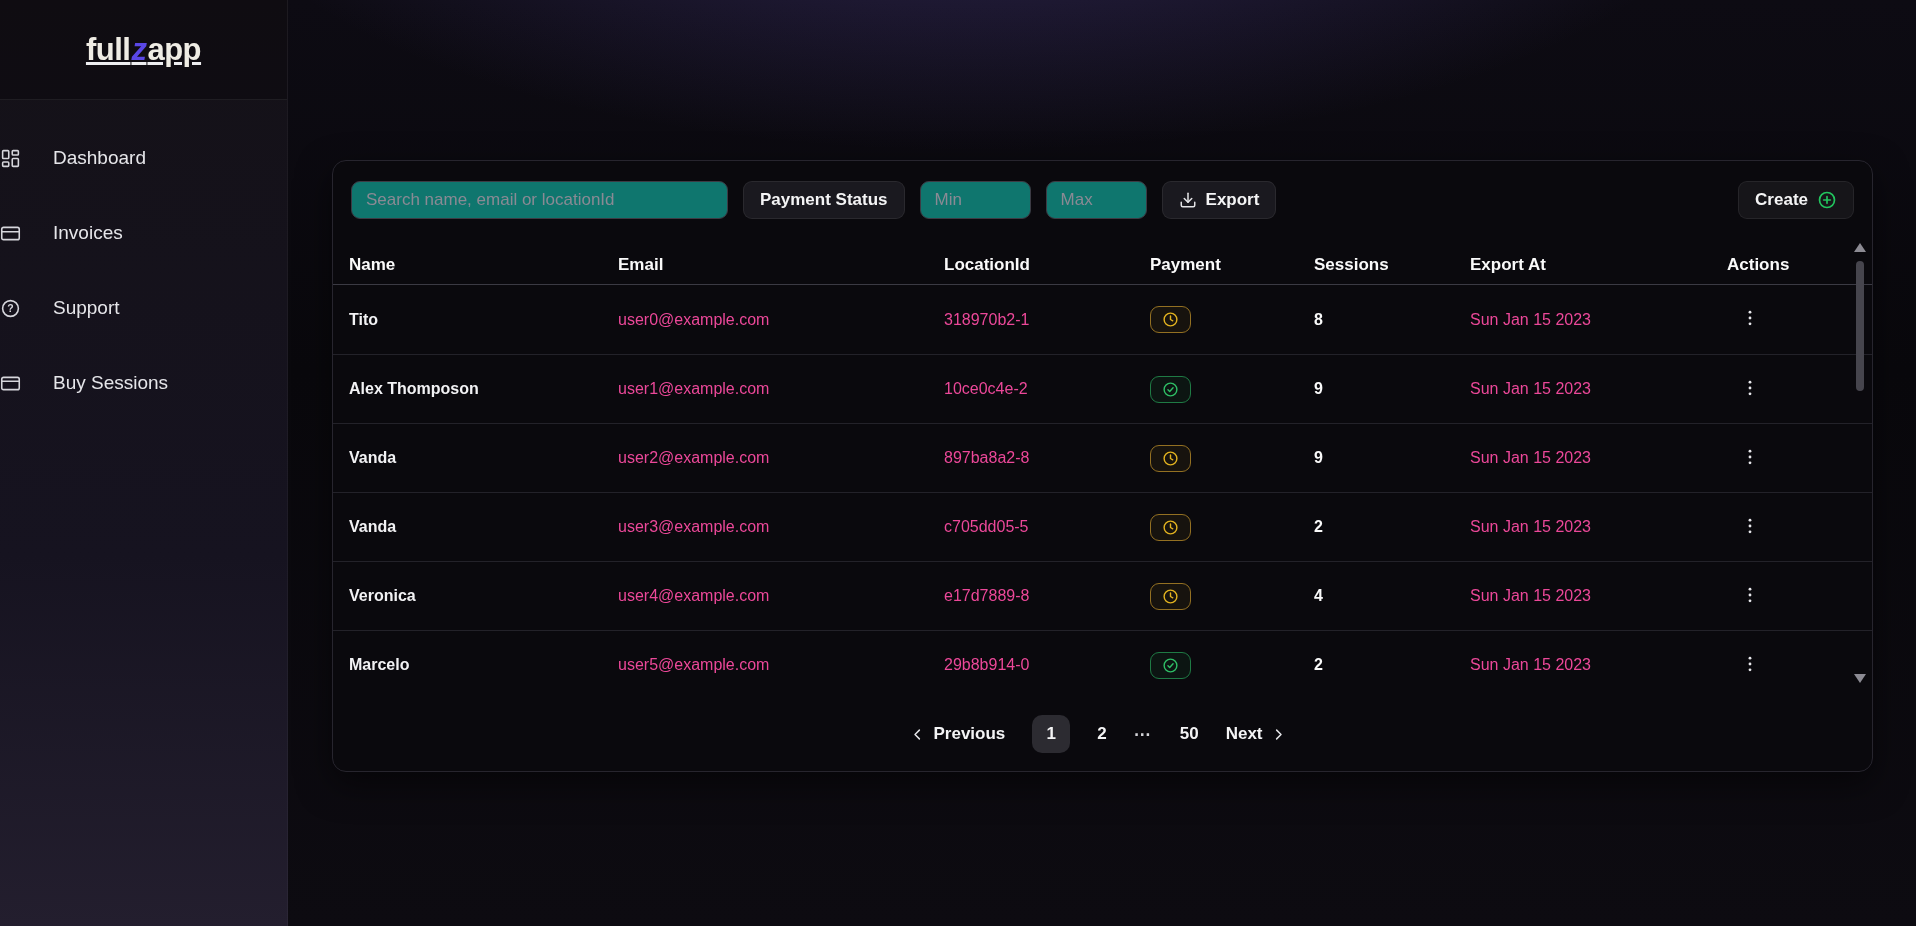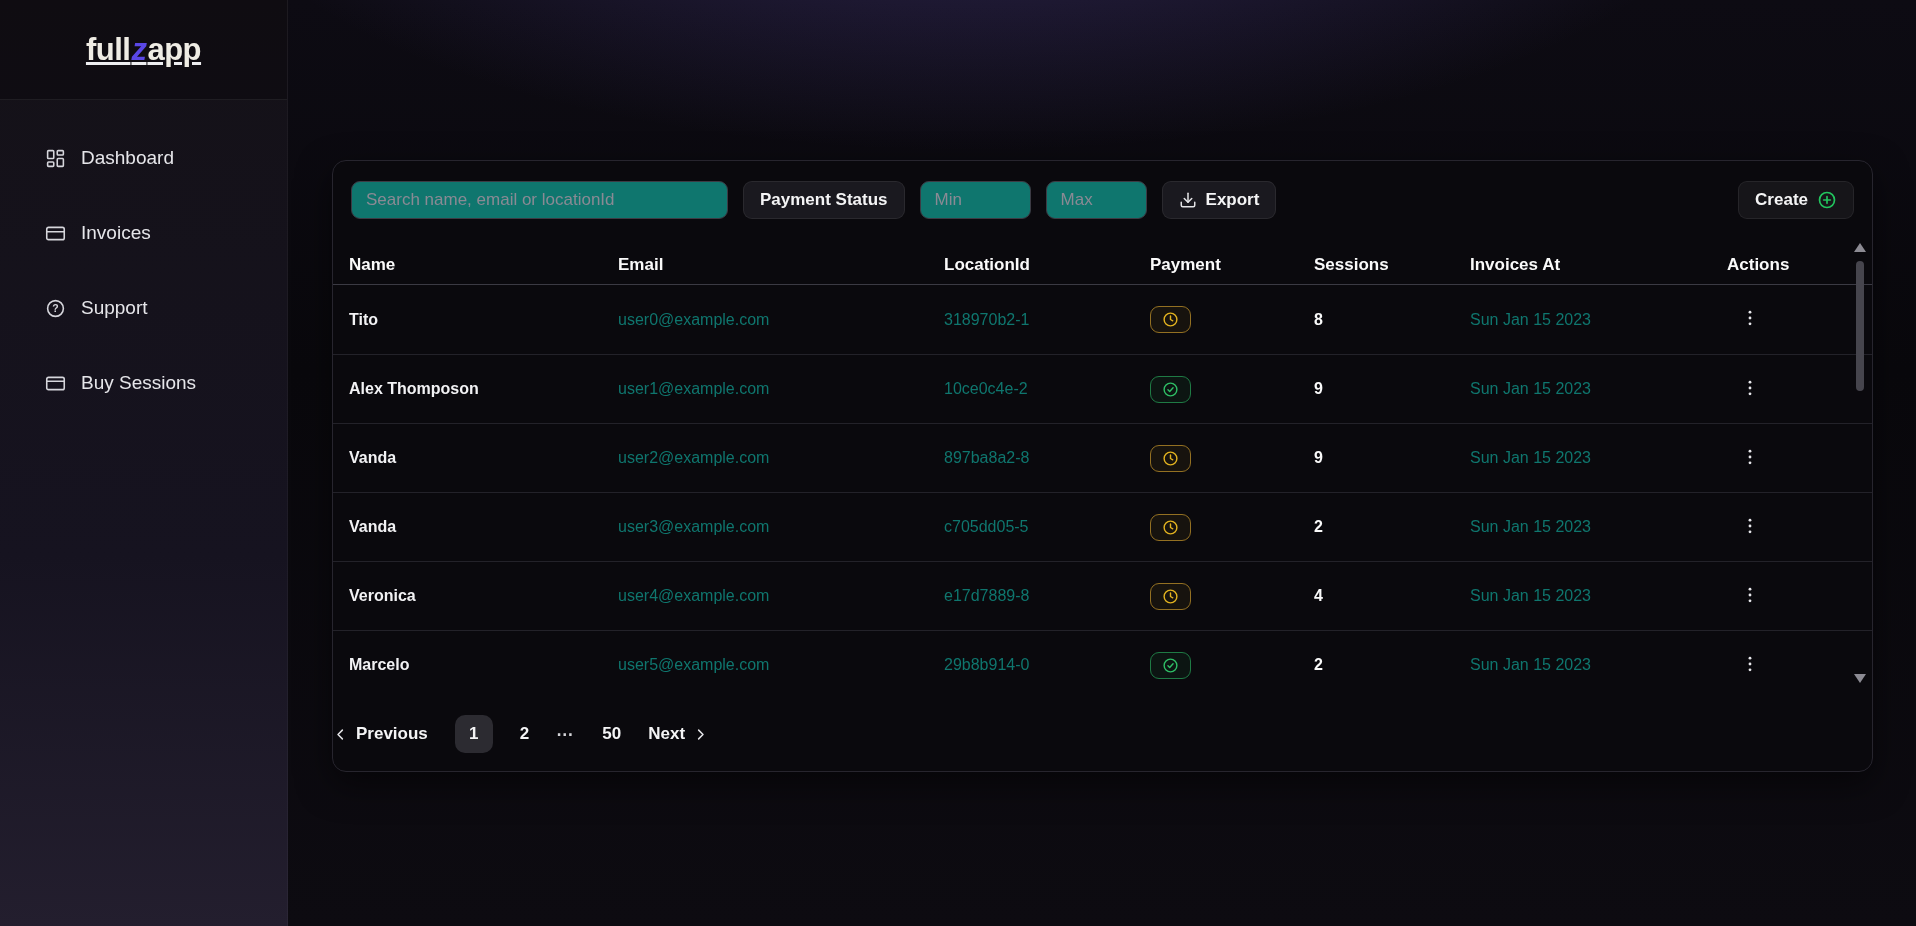--- a/index.html
+++ b/index.html
@@ -23,22 +23,22 @@
     height:100px; display:flex; align-items:center; justify-content:center;
     background:rgba(0,0,0,0.25);
     border-bottom:1px solid rgba(255,255,255,0.07);
     text-decoration:underline;
   }
   .logo { font-size:31px; font-weight:bold; letter-spacing:-0.5px; }
   .logo .lt { color:#efece4; }
   .logo .lz { color:#5a47e6; font-style:italic; padding:0 1px; }
   .nav { margin-top:36px; display:flex; flex-direction:column; gap:31px; }
   .nav-item {
-    position:relative; display:flex; align-items:center; gap:15px;
-    height:44px; padding-left:45px; cursor:pointer;
+    position:relative; display:flex; align-items:center; gap:32px;
+    height:44px; cursor:pointer;
     color:#e6e6ea; font-size:19px; text-decoration:none;
   }
   .nav-item svg { width:21px; height:21px; stroke:#d6d6dc; stroke-width:1.8; fill:none;
     stroke-linecap:round; stroke-linejoin:round; flex-shrink:0; }
   .nav-item.active { color:#8a74f2; }
   .nav-item.active svg { stroke:#8a74f2; }
   .active-bar {
     position:absolute; left:10px; top:-9px; width:7px; height:62px;
     background:#5f4ce0; border-radius:6px;
   }
@@ -87,40 +87,40 @@
     display:grid;
     grid-template-columns:269px 326px 206px 164px 156px 257px 1fr;
     align-items:center; padding:0 0 0 16px;
   }
   .thead { height:40px; border-bottom:1px solid #3b3a43; }
   .th { font-size:17px; font-weight:bold; color:#fafafa; }
   .trow { height:69px; }
   .trow + .trow { border-top:1px solid #232229; }
   .cell { font-size:16px; }
   .cell.name { font-weight:bold; color:#f2f2f4; }
-  .cell.muted { color:#0f766e; }
+  .cell.muted { color:#ec4899; }
   .cell.sess { font-weight:bold; color:#fafafa; }
   .badge {
     display:inline-flex; align-items:center; justify-content:center;
     width:41px; height:27px; border-radius:9px; cursor:pointer;
   }
   .badge svg { width:17px; height:17px; display:none; stroke-width:2; fill:none;
     stroke-linecap:round; stroke-linejoin:round; }
   .badge.pending { border:1px solid #937022; background:rgba(148,108,26,0.10); }
   .badge.pending .ic-clock { display:block; stroke:#e3b320; }
   .badge.paid { border:1px solid #1f7a44; background:rgba(34,160,88,0.08); }
   .badge.paid .ic-check { display:block; stroke:#2fbf66; }
   .kebab { background:none; border:none; cursor:pointer; padding:4px 14px; }
   .kebab svg { width:18px; height:20px; }
   .kebab circle { fill:#e8e8ec; }
 
   
   .pagination {
     position:absolute; left:0; right:9px; bottom:18px;
-    display:flex; align-items:center; justify-content:flex-start; gap:27px;
+    display:flex; align-items:center; justify-content:center; gap:27px;
     font-size:17px; font-weight:bold; color:#f4f4f5;
   }
   .pg-item { display:flex; align-items:center; gap:8px; cursor:pointer; }
   .pg-num { cursor:pointer; }
   .pg-num.current {
     width:38px; height:38px; background:#2c2b31; border-radius:10px;
     display:flex; align-items:center; justify-content:center; cursor:default;
   }
   .pg-ellipsis { color:#d4d4d8; letter-spacing:2px; cursor:default; }
   .pg-chev { width:15px; height:15px; stroke:#e4e4e7; stroke-width:2.4; fill:none;
@@ -208,21 +208,21 @@
         </button>
       </div>
 
       <div class="table">
         <div class="thead">
           <div class="th">Name</div>
           <div class="th">Email</div>
           <div class="th">LocationId</div>
           <div class="th">Payment</div>
           <div class="th">Sessions</div>
-          <div class="th">Invoices At</div>
+          <div class="th">Export At</div>
           <div class="th">Actions</div>
         </div>
 
         <div class="trow">
           <div class="cell name">Tito</div>
           <div class="cell muted">user0@example.com</div>
           <div class="cell muted">318970b2-1</div>
           <div class="cell"><span class="badge pending">
             <svg class="ic-clock" viewBox="0 0 24 24">
                   <circle cx="12" cy="12" r="9"></circle>

